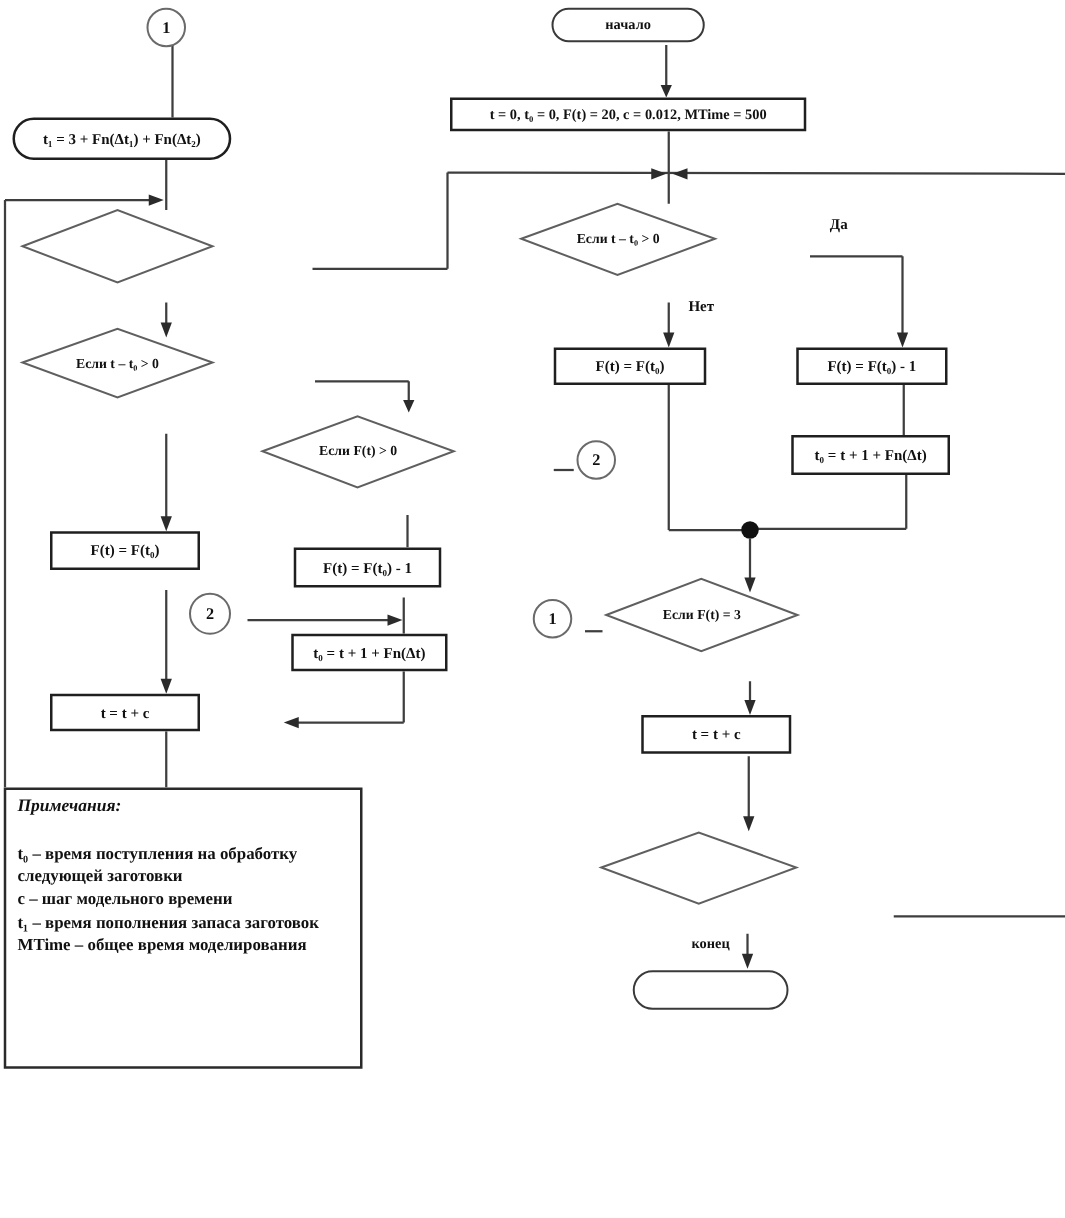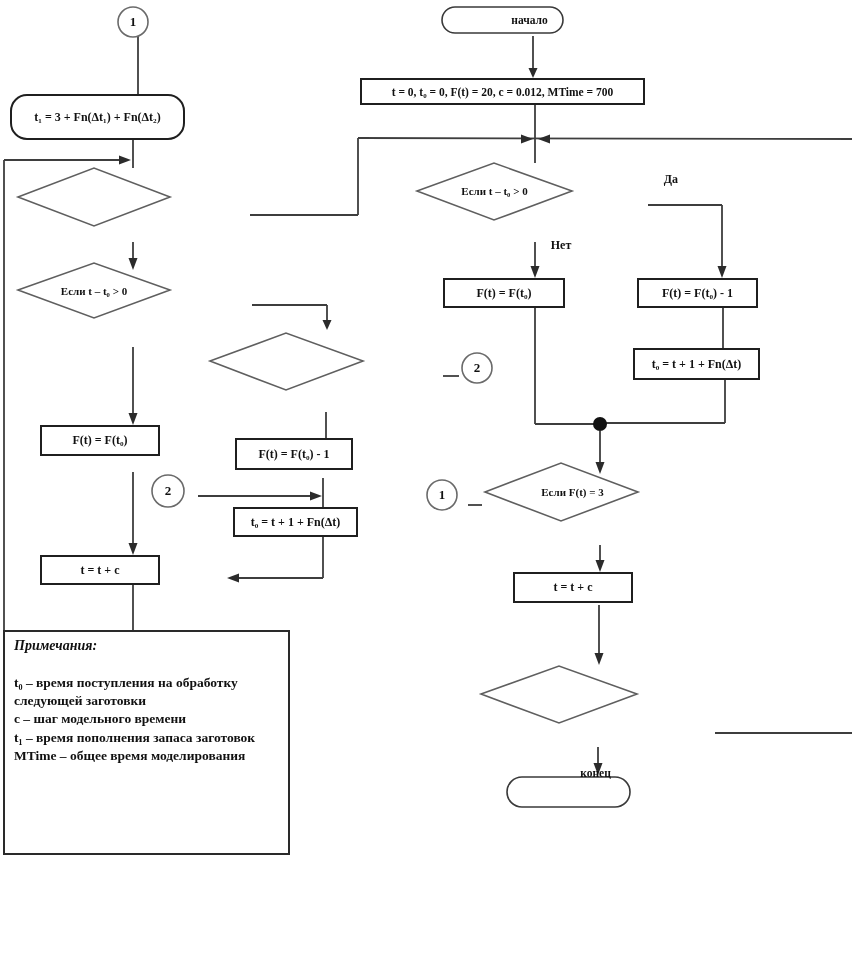--- a/index.html
+++ b/index.html
@@ -21,21 +21,21 @@
     box-sizing:border-box;
   }
   .lbl{
     position:absolute;
     display:flex;align-items:center;justify-content:center;
     font-weight:bold;white-space:nowrap;
     pointer-events:none;
   }
   .dlbl{font-size:11px;}
   .clbl{font-size:13px;}
-  .tlbl{font-size:11.5px;margin-left:27px;}
+  .tlbl{font-size:11.5px;}
   #init-box{font-size:11.5px;}
   #notes-box{
     position:absolute;left:3px;top:630px;width:287px;height:225px;
     border:2px solid #2a2a2a;background:#ffffff;box-sizing:border-box;
     padding:6px 10px 6px 9px;
   }
   #notes-box .notes-title{
     font-style:italic;font-weight:bold;font-size:14px;margin-bottom:20px;
   }
   #notes-box .note-item{
@@ -125,62 +125,63 @@
       <circle cx="168" cy="491" r="16" stroke="#6a6a6a"></circle>
       <circle cx="477" cy="368" r="15" stroke="#6a6a6a"></circle>
       <circle cx="442" cy="495" r="15" stroke="#6a6a6a"></circle>
     </g>
 
     <circle cx="600" cy="424" r="7" fill="#111111"></circle>
   </svg>
 
   <div class="lbl clbl" style="left:118px;top:7px;width:30px;height:30px;">1</div>
 
-  <div class="box" style="left:10px;top:94px;width:175px;height:46px;border-radius:17px;">t₁ = 3 + Fn(Δt₁) + Fn(Δt₂)</div>
+  <div class="box" style="left:10px;top:94px;width:175px;height:34px;border-radius:17px;">t₁ = 3 + Fn(Δt₁) + Fn(Δt₂)</div>
 
 
   <div class="lbl dlbl" style="left:18px;top:276px;width:152px;height:30px;">Если t – t₀ &gt; 0</div>
 
   <div class="box" style="left:40px;top:425px;width:120px;height:31px;">F(t) = F(t₀)</div>
 
   <div class="lbl clbl" style="left:153px;top:476px;width:30px;height:30px;">2</div>
 
   <div class="box" style="left:40px;top:555px;width:120px;height:30px;">t = t + c</div>
 
+  <div class="lbl dlbl" style="left:210px;top:346px;width:153px;height:30px;">Если F(t) &gt; 0</div>
 
   <div class="box" style="left:235px;top:438px;width:118px;height:32px;">F(t) = F(t₀) - 1</div>
 
   <div class="box" style="left:233px;top:507px;width:125px;height:30px;">t₀ = t + 1 + Fn(Δt)</div>
 
   <div class="lbl tlbl" style="left:442px;top:7px;width:121px;height:26px;">начало</div>
 
-  <div class="box" id="init-box" style="left:360px;top:78px;width:285px;height:27px;">t = 0, t₀ = 0, F(t) = 20, c = 0.012, MTime = 700</div>
+  <div class="box" id="init-box" style="left:360px;top:78px;width:285px;height:27px;">t = 0, t₀ = 0, F(t) = 20, c = 0.012, MTime = 500</div>
 
   <div class="lbl dlbl" style="left:417px;top:176px;width:155px;height:30px;">Если t – t₀ &gt; 0</div>
 
   <div class="lbl" style="left:655px;top:170px;width:32px;height:18px;font-size:12px;">Да</div>
 
   <div class="lbl" style="left:544px;top:236px;width:34px;height:18px;font-size:12px;">Нет</div>
 
   <div class="box" style="left:443px;top:278px;width:122px;height:30px;">F(t) = F(t₀)</div>
 
   <div class="box" style="left:637px;top:278px;width:121px;height:30px;">F(t) = F(t₀) - 1</div>
 
   <div class="box" style="left:633px;top:348px;width:127px;height:32px;">t₀ = t + 1 + Fn(Δt)</div>
 
   <div class="lbl clbl" style="left:462px;top:353px;width:30px;height:30px;">2</div>
 
   <div class="lbl clbl" style="left:427px;top:480px;width:30px;height:30px;">1</div>
 
-  <div class="lbl dlbl" style="left:496px;top:477px;width:153px;height:30px;">Если F(t) = 3</div>
+  <div class="lbl dlbl" style="left:485px;top:477px;width:153px;height:30px;">Если F(t) = 3</div>
 
   <div class="box" style="left:513px;top:572px;width:120px;height:31px;">t = t + c</div>
 
 
-  <div class="lbl tlbl" style="left:507px;top:758px;width:123px;height:30px;">конец</div>
+  <div class="lbl tlbl" style="left:507px;top:740px;width:123px;height:30px;">конец</div>
 
   <div id="notes-box">
     <div class="notes-title">Примечания:</div>
     <div class="note-item">t₀ – время поступления на обработку следующей заготовки</div>
     <div class="note-item">c – шаг модельного времени</div>
     <div class="note-item">t₁ – время пополнения запаса заготовок</div>
     <div class="note-item">MTime – общее время моделирования</div>
   </div>
 
 </div>

